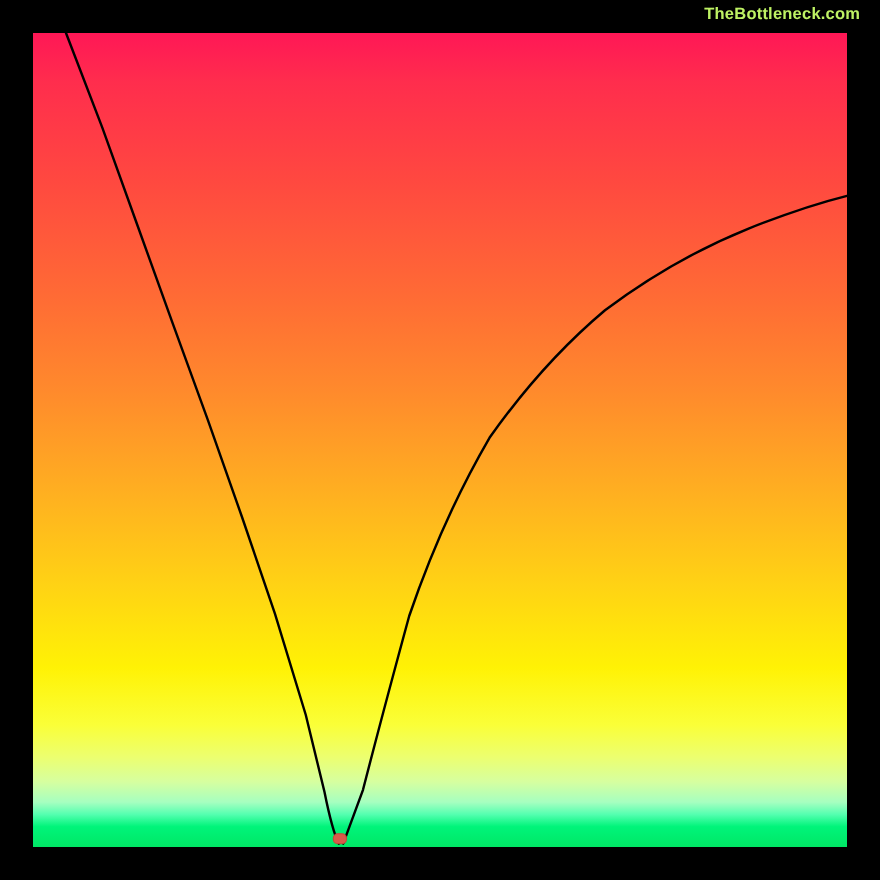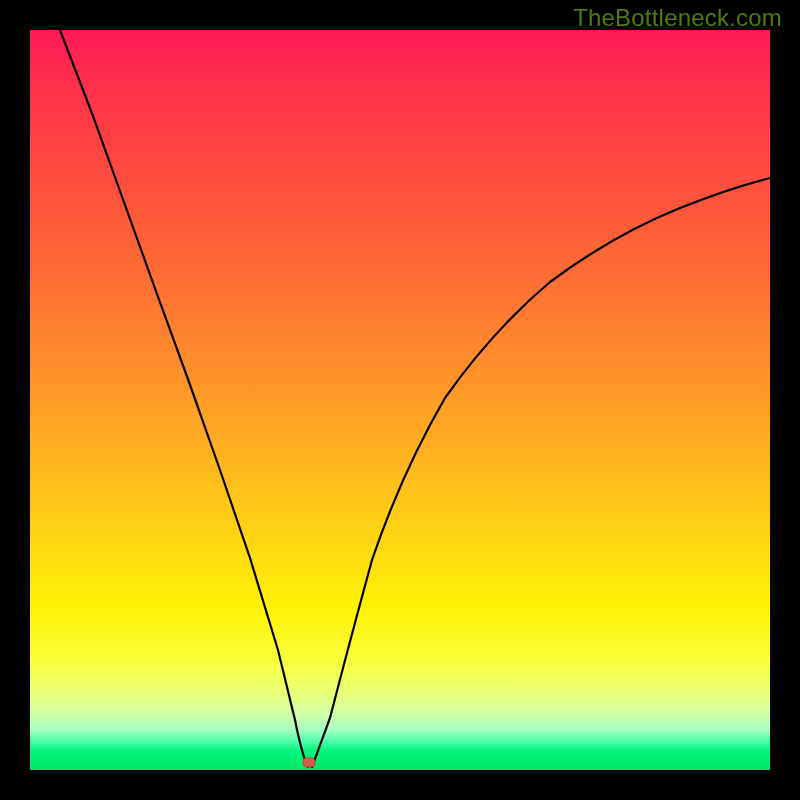--- a/index.html
+++ b/index.html
@@ -14,23 +14,23 @@
   .frame {
     position: relative;
     width: 800px;
     height: 800px;
     background: #000;
   }
   .watermark {
     position: absolute;
     top: 4px;
     right: 18px;
-    color: #4d7c0f;
-    font-size: 24px;
-    font-weight: 400;
+    color: #bef264;
+    font-size: 15px;
+    font-weight: 700;
     letter-spacing: 0.2px;
   }
   .plot-area {
     position: absolute;
     left: 30px;
     top: 30px;
     width: 740px;
     height: 740px;
     
     background: linear-gradient(

